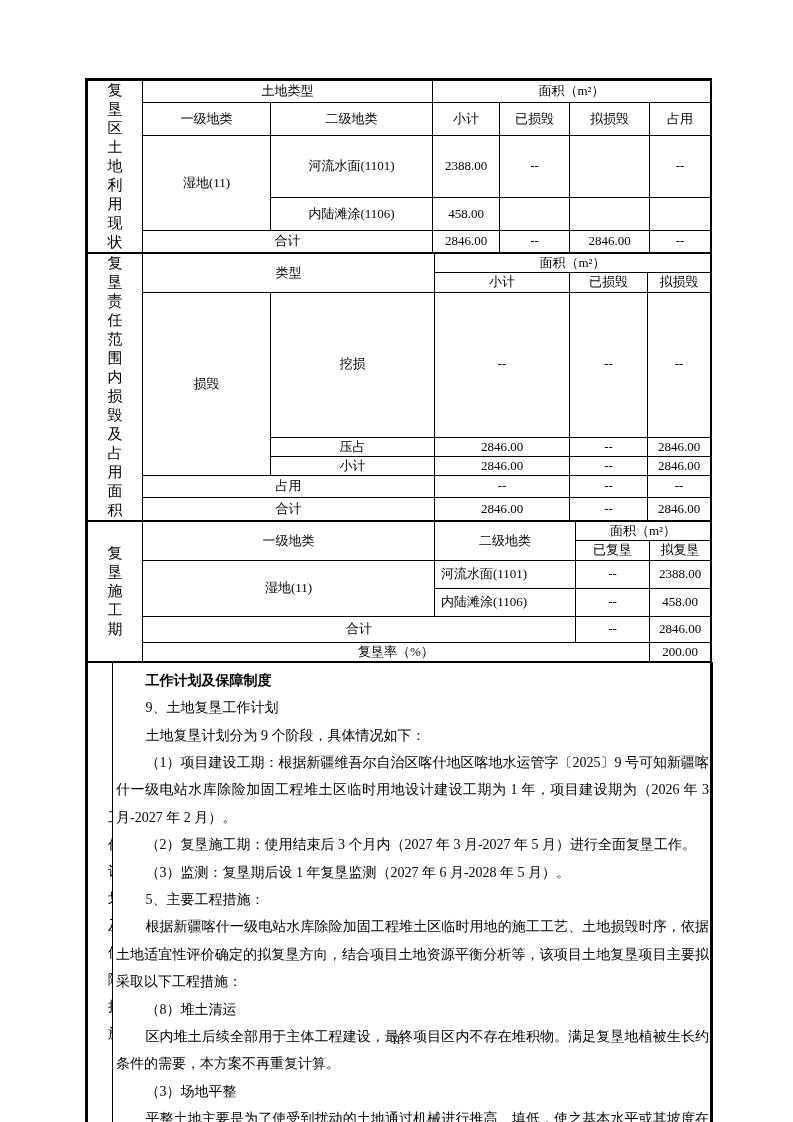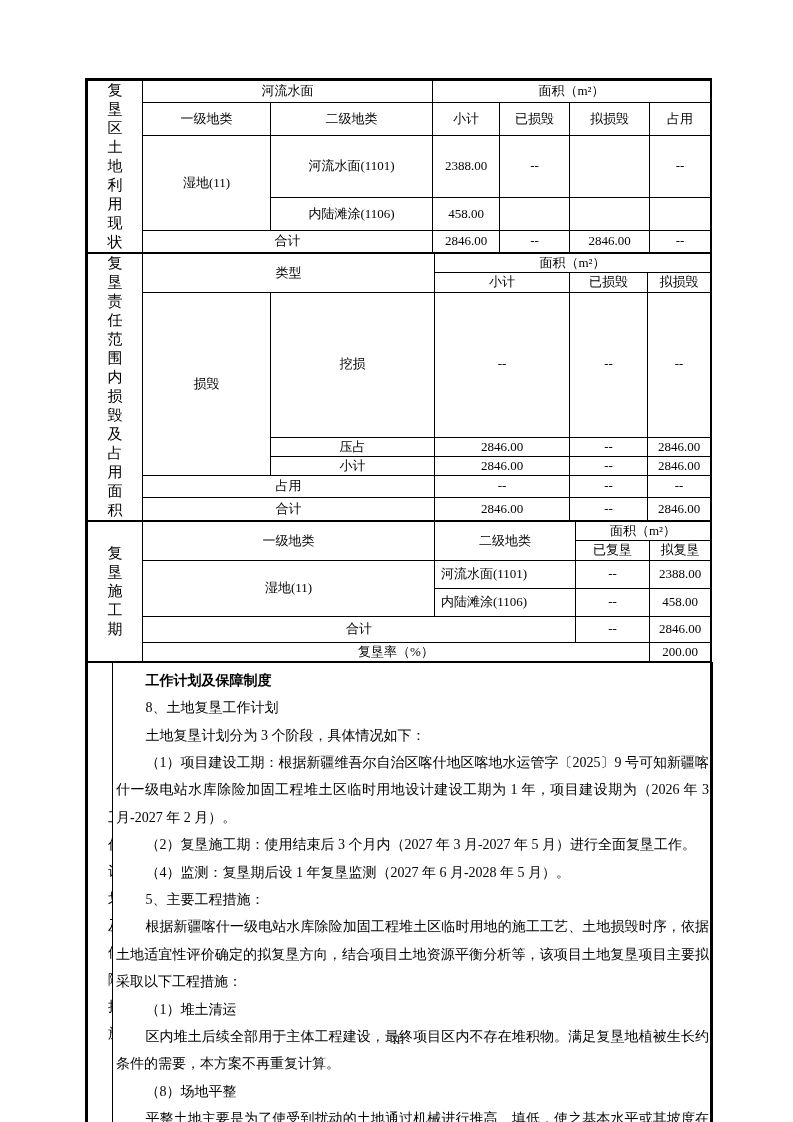--- a/index.html
+++ b/index.html
@@ -54,21 +54,21 @@
         <col style="width:128px">
         <col style="width:162px">
       <col style="width:67px">
         <col style="width:70px">
         <col style="width:80px">
         <col style="width:61px">
     </colgroup>
     <tbody>
         <tr style="height:22px">
       <td rowspan="5" class="vlabel">复垦区土地利用现状</td>
-      <td colspan="2">河流水面</td>
+      <td colspan="2">土地类型</td>
       <td colspan="4">面积（m²）</td>
     </tr>
     <tr style="height:33px">
       <td>一级地类</td>
       <td>二级地类</td>
       <td>小计</td>
       <td>已损毁</td>
       <td>拟损毁</td>
       <td>占用</td>
     </tr>
@@ -196,30 +196,30 @@
   <table class="t4">
     <colgroup>
         <col style="width:25px">
         <col style="width:600px">
       </colgroup>
     <tbody>
         <tr style="height:511px">
       <td class="vlabel2">工作计划及保障措施</td>
       <td class="content-cell">
         <p class="pt">工作计划及保障制度</p>
-        <p>8、土地复垦工作计划</p>
-        <p>土地复垦计划分为 3 个阶段，具体情况如下：</p>
+        <p>9、土地复垦工作计划</p>
+        <p>土地复垦计划分为 9 个阶段，具体情况如下：</p>
         <p>（1）项目建设工期：根据新疆维吾尔自治区喀什地区喀地水运管字〔2025〕9 号可知新疆喀什一级电站水库除险加固工程堆土区临时用地设计建设工期为 1 年，项目建设期为（2026 年 3 月-2027 年 2 月）。</p>
         <p>（2）复垦施工期：使用结束后 3 个月内（2027 年 3 月-2027 年 5 月）进行全面复垦工作。</p>
-        <p>（4）监测：复垦期后设 1 年复垦监测（2027 年 6 月-2028 年 5 月）。</p>
+        <p>（3）监测：复垦期后设 1 年复垦监测（2027 年 6 月-2028 年 5 月）。</p>
         <p>5、主要工程措施：</p>
         <p>根据新疆喀什一级电站水库除险加固工程堆土区临时用地的施工工艺、土地损毁时序，依据土地适宜性评价确定的拟复垦方向，结合项目土地资源平衡分析等，该项目土地复垦项目主要拟采取以下工程措施：</p>
-        <p>（1）堆土清运</p>
+        <p>（8）堆土清运</p>
         <p>区内堆土后续全部用于主体工程建设，最终项目区内不存在堆积物。满足复垦地植被生长约条件的需要，本方案不再重复计算。</p>
-        <p>（8）场地平整</p>
+        <p>（3）场地平整</p>
         <p>平整土地主要是为了使受到扰动的土地通过机械进行推高、填低，使之基本水平或其坡度在允许的范围之内，根据新疆维吾尔自治区喀什地区喀地水运管字，满足复垦地植被生长约条件的需要。</p>
       </td>
     </tr>
   </tbody>
     </table>
 
 </div>
 
 <div class="footer">III</div>
 

